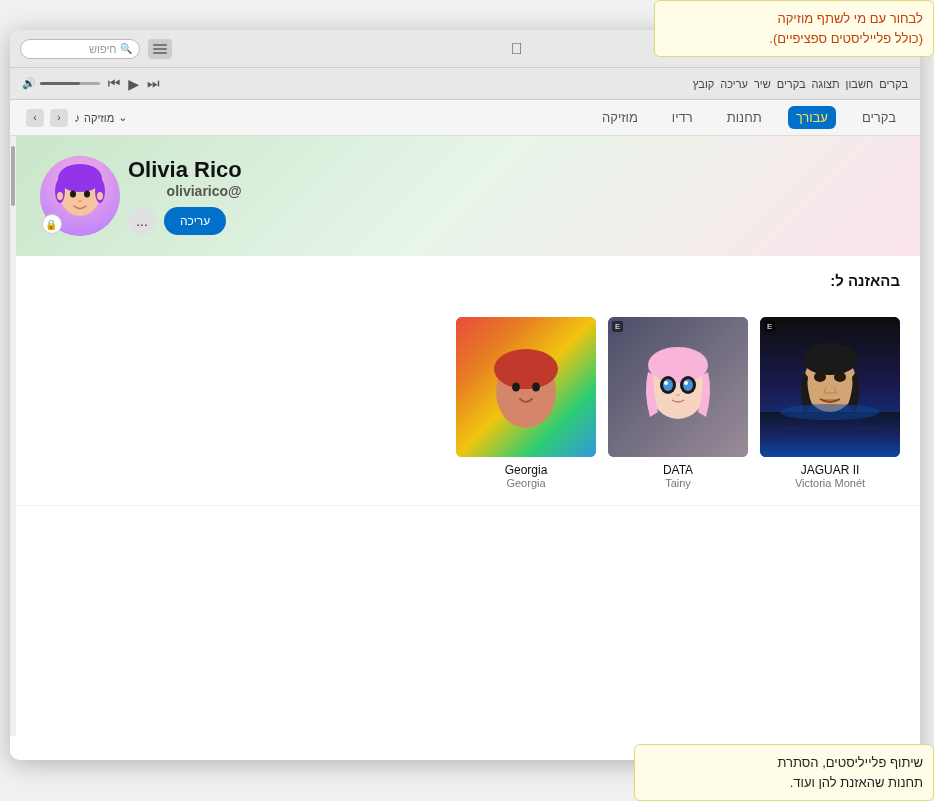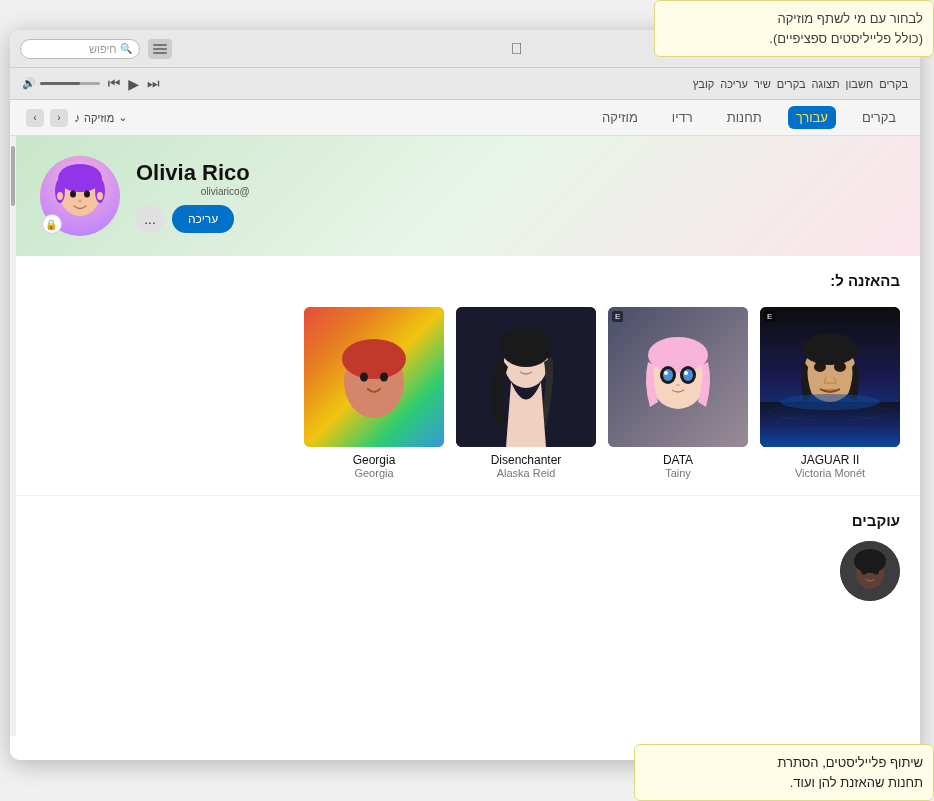--- a/index.html
+++ b/index.html
@@ -19,21 +19,21 @@
       right: 0;
       width: 280px;
       background: #fffde7;
       border: 1px solid #e0d87a;
       border-radius: 6px;
       padding: 8px 10px;
       font-size: 13px;
       line-height: 1.5;
       text-align: right;
       z-index: 100;
-      color: #404040;
+      color: #c2410c;
     }
     .annotation-bottom {
       position: absolute;
       bottom: 0;
       right: 0;
       width: 300px;
       background: #fffde7;
       border: 1px solid #e0d87a;
       border-radius: 6px;
       padding: 8px 10px;
@@ -272,34 +272,35 @@
       margin-top: 10px;
     }
 
     
     .profile-section {
       background: linear-gradient(135deg, #c8e6c9 0%, #e8f5e9 50%, #fce4ec 100%);
       padding: 20px 30px;
       display: flex;
       align-items: center;
       justify-content: flex-end;
-      gap: 16px;
+      gap: 8px;
       direction: rtl;
     }
     .profile-info {
       text-align: right;
     }
     .profile-name {
       font-size: 22px;
       font-weight: bold;
       color: #111;
     }
     .profile-handle {
-      font-size: 10px;
+      font-size: 14px;
       color: #555;
+      font-weight: bold;
     }
     .profile-actions {
       display: flex;
       gap: 8px;
       margin-top: 8px;
       justify-content: flex-end;
     }
     .btn-edit {
       background: #0070c9;
       color: #fff;
@@ -354,21 +355,21 @@
     
     .section {
       padding: 16px 20px;
       border-bottom: 1px solid #f0f0f0;
     }
     .section-header {
       text-align: right;
       font-size: 15px;
       font-weight: 600;
       color: #111;
-      margin-bottom: 18px;
+      margin-bottom: 28px;
     }
     .albums-grid {
       display: flex;
       gap: 12px;
       justify-content: flex-end;
       flex-direction: row-reverse;
     }
     .album-item {
       display: flex;
       flex-direction: column;
@@ -606,41 +607,20 @@
               <ellipse cx="60" cy="70" rx="4" ry="4.5" fill="#1a1a1a"></ellipse>
               <ellipse cx="80" cy="70" rx="4" ry="4.5" fill="#1a1a1a"></ellipse>
 
               <path d="M 64 82 Q 70 88 76 82" stroke="#a0522d" stroke-width="2" fill="none" stroke-linecap="round"></path>
             </svg>
           </div>
           <div class="album-title">Georgia</div>
           <div class="album-artist">Georgia</div>
         </div>
 
-        <div class="album-item">
-          <div class="album-art disenchanter-art">
-            <svg width="140" height="140" viewBox="0 0 140 140" xmlns="http://www.w3.org/2000/svg">
-              <rect width="140" height="140" fill="#1a1a2e"></rect>
-
-              <ellipse cx="70" cy="55" rx="22" ry="26" fill="#f0d0c0"></ellipse>
-
-              <ellipse cx="70" cy="40" rx="26" ry="20" fill="#1a1a1a"></ellipse>
-              <path d="M 44 50 Q 30 80 40 120 L 50 115 Q 42 85 52 60 Z" fill="#1a1a1a"></path>
-              <path d="M 96 50 Q 100 70 90 120 L 85 115 Q 92 75 88 55 Z" fill="#2d2d2d"></path>
-
-              <path d="M 55 75 Q 70 110 85 75 L 90 140 L 50 140 Z" fill="#f0d0c0"></path>
-
-              <ellipse cx="63" cy="55" rx="3" ry="3.5" fill="#1a1a1a"></ellipse>
-              <ellipse cx="77" cy="55" rx="3" ry="3.5" fill="#1a1a1a"></ellipse>
-              <path d="M 64 65 Q 70 69 76 65" stroke="#c17a5a" stroke-width="1.5" fill="none"></path>
-            </svg>
-          </div>
-          <div class="album-title">Disenchanter</div>
-          <div class="album-artist">Alaska Reid</div>
-        </div>
 
         <div class="album-item">
           <div class="album-art data-art" style="position:relative;">
             <span class="explicit-badge">E</span>
             <svg width="140" height="140" viewBox="0 0 140 140" xmlns="http://www.w3.org/2000/svg">
               <defs>
                 <linearGradient id="dataGrad" x1="0%" y1="0%" x2="100%" y2="100%">
                   <stop offset="0%" stop-color="#4a4e69"></stop>
                   <stop offset="100%" stop-color="#9a8c98"></stop>
                 </linearGradient>
@@ -708,28 +688,15 @@
               <ellipse cx="70" cy="95" rx="50" ry="8" fill="#0d47a1" opacity="0.5"></ellipse>
             </svg>
           </div>
           <div class="album-title">JAGUAR II</div>
           <div class="album-artist">Victoria Monét</div>
         </div>
 
       </div>
     </div>
 
-    <div class="followers-section">
-      <div class="followers-header">עוקבים</div>
-      <div class="follower-avatar">
-        <svg width="60" height="60" viewBox="0 0 60 60" xmlns="http://www.w3.org/2000/svg">
-          <circle cx="30" cy="30" r="30" fill="#3d3d3d"></circle>
-          <ellipse cx="30" cy="32" rx="14" ry="16" fill="#5d4037"></ellipse>
-          <ellipse cx="30" cy="20" rx="16" ry="12" fill="#1a1a1a"></ellipse>
-          <ellipse cx="24" cy="30" rx="3" ry="3.5" fill="#1a1a1a"></ellipse>
-          <ellipse cx="36" cy="30" rx="3" ry="3.5" fill="#1a1a1a"></ellipse>
-          <path d="M 26 38 Q 30 42 34 38" stroke="#8b6030" stroke-width="1.5" fill="none"></path>
-        </svg>
-      </div>
-    </div>
 
   </div>
 </div>
 
 </body></html>

